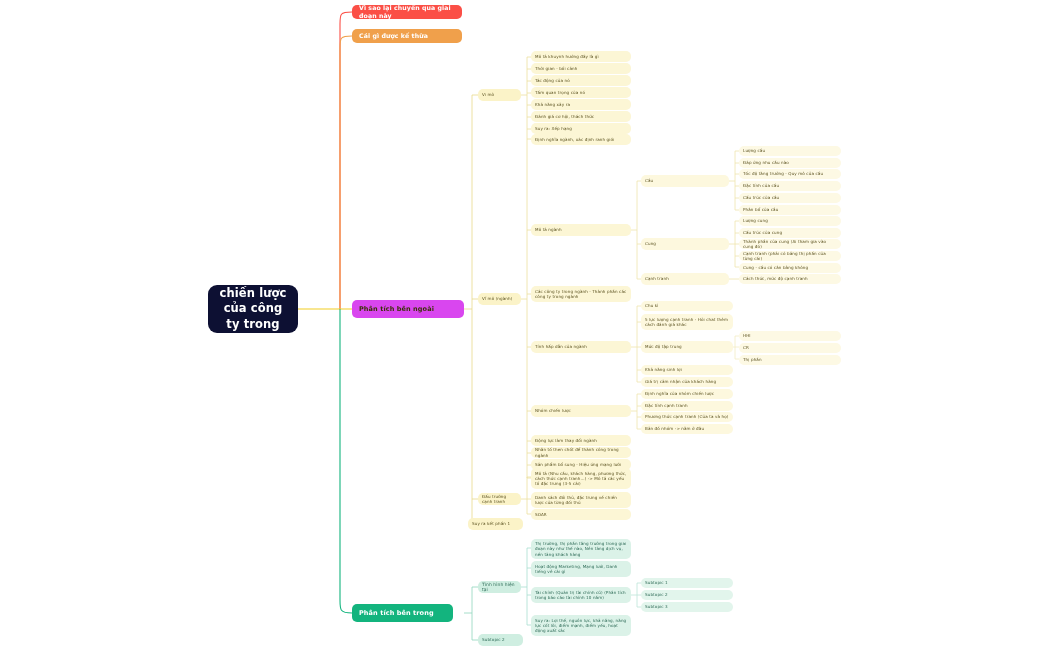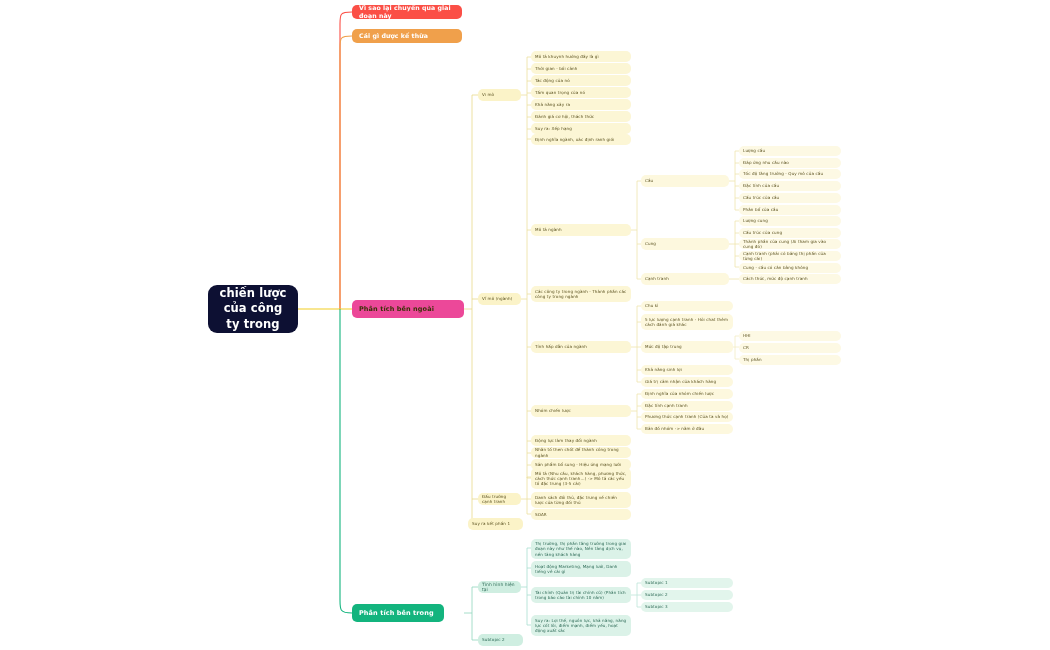--- a/index.html
+++ b/index.html
@@ -32,21 +32,21 @@
     font-weight:bold;
     text-align:center;
     justify-content:center;
     padding:6px 8px;
     line-height:1.35;
   }
 
   
   .b-red{background:#fb4f46;color:#ffffff;font-size:6.2px;font-weight:bold;padding:3px 7px;}
   .b-orange{background:#f0a04b;color:#ffffff;font-size:6.2px;font-weight:bold;padding:3px 7px;}
-  .b-yellow{background:#ec4899;color:#3a3206;font-size:6.5px;font-weight:bold;padding:3px 7px;}
+  .b-yellow{background:#d946ef;color:#3a3206;font-size:6.5px;font-weight:bold;padding:3px 7px;}
   .b-green{background:#13b47e;color:#ffffff;font-size:6.5px;font-weight:bold;padding:3px 7px;}
 
   
   .y1{background:#fbf3c8;color:#5d5422;}
   .y2{background:#fcf6d5;color:#5d5422;}
   .y3{background:#fdf8de;color:#5d5422;}
   .y4{background:#fdf9e4;color:#5d5422;}
 
   
   .g1{background:#cfeee1;color:#2d6a56;}
@@ -183,21 +183,21 @@
   </div>
 
   <div class="node b-orange" style="left:352px;top:29px;width:110px;height:14px;">
     <span class="txt">Cái gì được kế thừa</span>
   </div>
 
   <div class="node b-yellow" style="left:352px;top:300px;width:112px;height:18px;">
     <span class="txt">Phân tích bên ngoài</span>
   </div>
 
-  <div class="node b-green" style="left:352px;top:604px;width:92px;height:18px;">
+  <div class="node b-green" style="left:352px;top:604px;width:101px;height:18px;">
     <span class="txt">Phân tích bên trong</span>
   </div>
 
   <div class="node y1 leaf" style="left:478px;top:89px;width:43px;height:12px;">
     <span class="txt">Vi mô</span>
   </div>
 
   <div class="node y2 leaf" style="left:531px;top:51px;width:100px;height:11px;">
     <span class="txt">Mô tả khuynh hướng đây là gì</span>
     </div>

